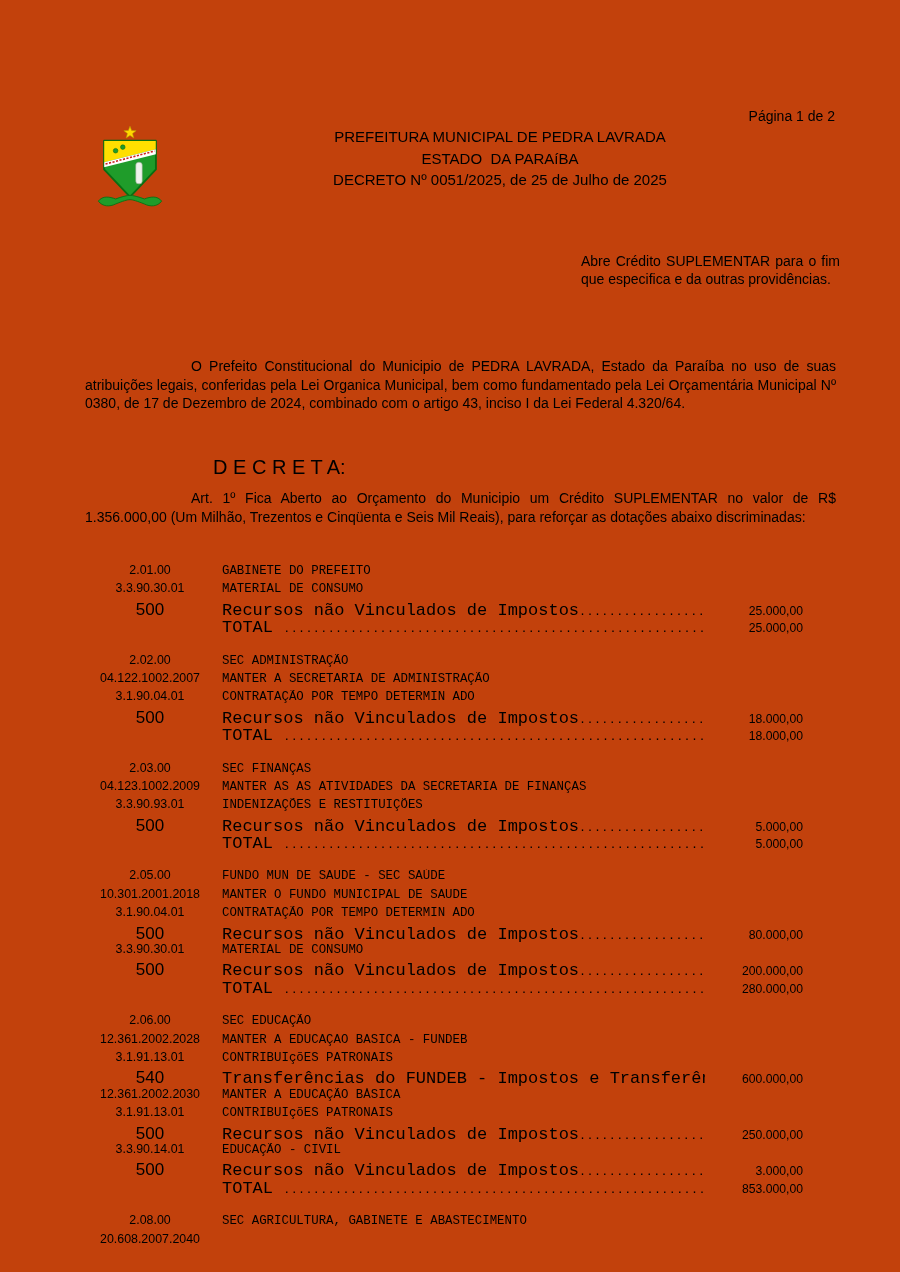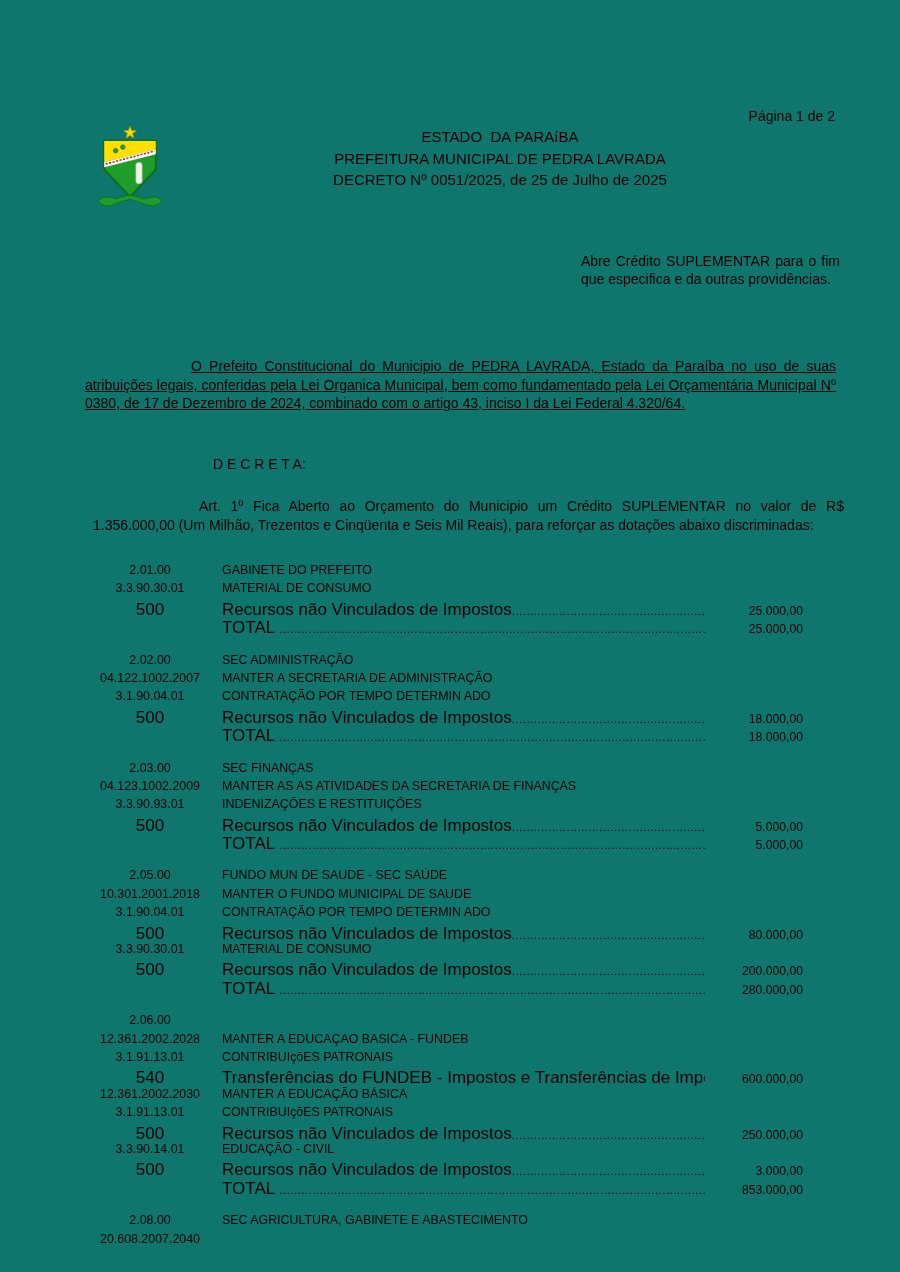--- a/index.html
+++ b/index.html
@@ -1,44 +1,44 @@
 <!DOCTYPE html>
 <html><head>
 <meta charset="utf-8">
 <style>
   html,body{margin:0;padding:0;background:#fff;}
   body{font-family:"Liberation Sans",sans-serif;color:#000;}
-  .page{position:relative;width:900px;height:1272px;background:#0f766e;overflow:hidden;}
+  .page{position:relative;width:900px;height:1272px;background:#c2410c;overflow:hidden;}
 
   .pagina{position:absolute;top:108px;right:65px;font-size:14px;}
 
   .logo{position:absolute;left:94px;top:124px;width:72px;height:88px;}
 
   .header{position:absolute;top:126px;left:150px;width:700px;text-align:center;
           font-size:15px;line-height:21.5px;}
   .header div{white-space:pre;}
 
   .summary{position:absolute;top:250px;left:578px;width:259px;margin:3px;
            font-size:14px;line-height:17.6px;text-align:justify;}
 
   .preamble{position:absolute;top:357px;left:85px;width:751px;margin:0;
-            font-size:14px;line-height:18.6px;text-align:justify;text-indent:106px;text-decoration:underline;}
-
-  .decreta{position:absolute;top:456px;left:213px;font-size:14px;white-space:pre;}
-
-  .article{position:absolute;top:489px;left:85px;width:751px;margin:8px;
+            font-size:14px;line-height:18.6px;text-align:justify;text-indent:106px;}
+
+  .decreta{position:absolute;top:456px;left:213px;font-size:20px;white-space:pre;}
+
+  .article{position:absolute;top:489px;left:85px;width:751px;margin:0;
            font-size:14px;line-height:18.6px;text-align:justify;text-indent:106px;}
 
   .budget{position:absolute;top:563px;left:85px;width:718px;}
   .group{margin-top:16px;}
   .group:first-child{margin-top:0;}
   .row{display:flex;align-items:baseline;height:18.4px;}
   .code{width:137px;flex:none;text-align:center;padding-right:7px;box-sizing:border-box;
         font-size:12.4px;}
-  .mid{flex:1;display:flex;align-items:baseline;overflow:hidden;min-width:0;}
+  .mid{flex:1;display:flex;align-items:baseline;overflow:hidden;min-width:0;font-family:Liberation Mono, monospace;}
   .desc{white-space:pre;font-size:12.4px;}
   .leader{flex:1 1 auto;overflow:hidden;white-space:nowrap;min-width:0;
           font-size:11.7px;letter-spacing:0.4px;}
   .value{width:98px;flex:none;text-align:right;font-size:12.2px;}
   .row.r .desc,.row.t .desc,.row.r .code{font-size:17px;}
 </style>
 </head>
 <body>
 
 <div class="page">
@@ -66,22 +66,22 @@
       <circle cx="30" cy="36" r="3.2" stroke="#0a6e12" stroke-width="0.8" fill="#1f9c2a"></circle>
       <circle cx="40" cy="31" r="3.2" stroke="#0a6e12" stroke-width="0.8" fill="#1f9c2a"></circle>
 
       <rect x="58" y="52" width="9" height="30" rx="4" stroke="#8aa88a" stroke-width="0.8" fill="#eef2ea"></rect>
     </g>
 
     <path d="M6,106 C12,98 22,100 30,103 C38,100 46,98 50,98 C54,98 62,100 70,103 C78,100 88,98 94,106 C88,114 78,114 70,110 C60,106 54,104 50,104 C46,104 40,106 30,110 C22,114 12,114 6,106 Z" stroke="#0a6e12" stroke-width="1.2" fill="#1f9c2a"></path>
   </svg>
 
   <div class="header">
+    <div>PREFEITURA MUNICIPAL DE PEDRA LAVRADA</div>
     <div>ESTADO  DA PARAíBA</div>
-    <div>PREFEITURA MUNICIPAL DE PEDRA LAVRADA</div>
     <div>DECRETO Nº 0051/2025, de 25 de Julho de 2025</div>
   </div>
 
   <p class="summary">Abre Crédito SUPLEMENTAR para o fim que especifica e da outras providências.</p>
 
   <p class="preamble">O Prefeito Constitucional do Municipio de PEDRA LAVRADA, Estado da Paraíba no uso de suas atribuições legais, conferidas pela Lei Organica Municipal, bem como fundamentado pela Lei Orçamentária Municipal Nº 0380, de 17 de Dezembro de 2024, combinado com o artigo 43, inciso I da Lei Federal 4.320/64.</p>
 
   <div class="decreta">D E C R E T A:</div>
 
   <p class="article">Art. 1º Fica Aberto ao Orçamento do Municipio um Crédito SUPLEMENTAR no valor de R$ 1.356.000,00 (Um Milhão, Trezentos e Cinqüenta e Seis Mil Reais), para reforçar as dotações abaixo discriminadas:</p>
@@ -247,20 +247,23 @@
           <span class="mid">
             <span class="desc">TOTAL </span>
             <span class="leader">........................................................................................................................................................................................................................................................................................................................</span>
           </span>
           <span class="value">280.000,00</span>
         </div>
       </div>
       <div class="group">
         <div class="row h">
           <span class="code">2.06.00</span>
+          <span class="mid">
+            <span class="desc">SEC EDUCAÇÃO</span>
+          </span>
           <span class="value"></span>
         </div>
         <div class="row h">
           <span class="code">12.361.2002.2028</span>
           <span class="mid">
             <span class="desc">MANTER A EDUCAÇAO BASICA - FUNDEB</span>
           </span>
           <span class="value"></span>
         </div>
         <div class="row h">

